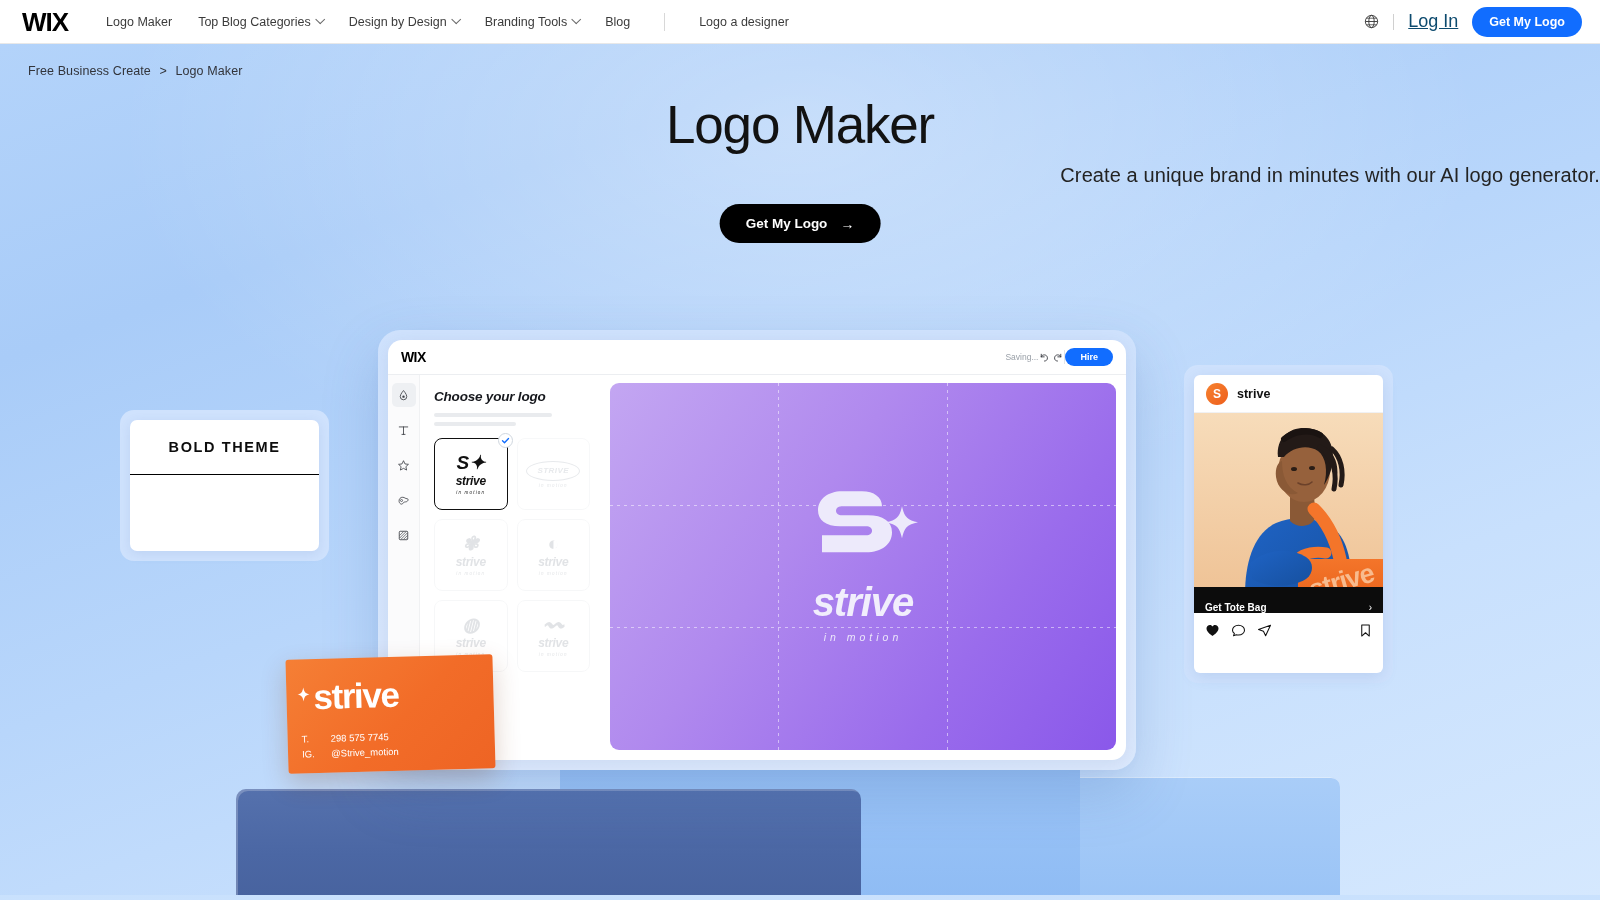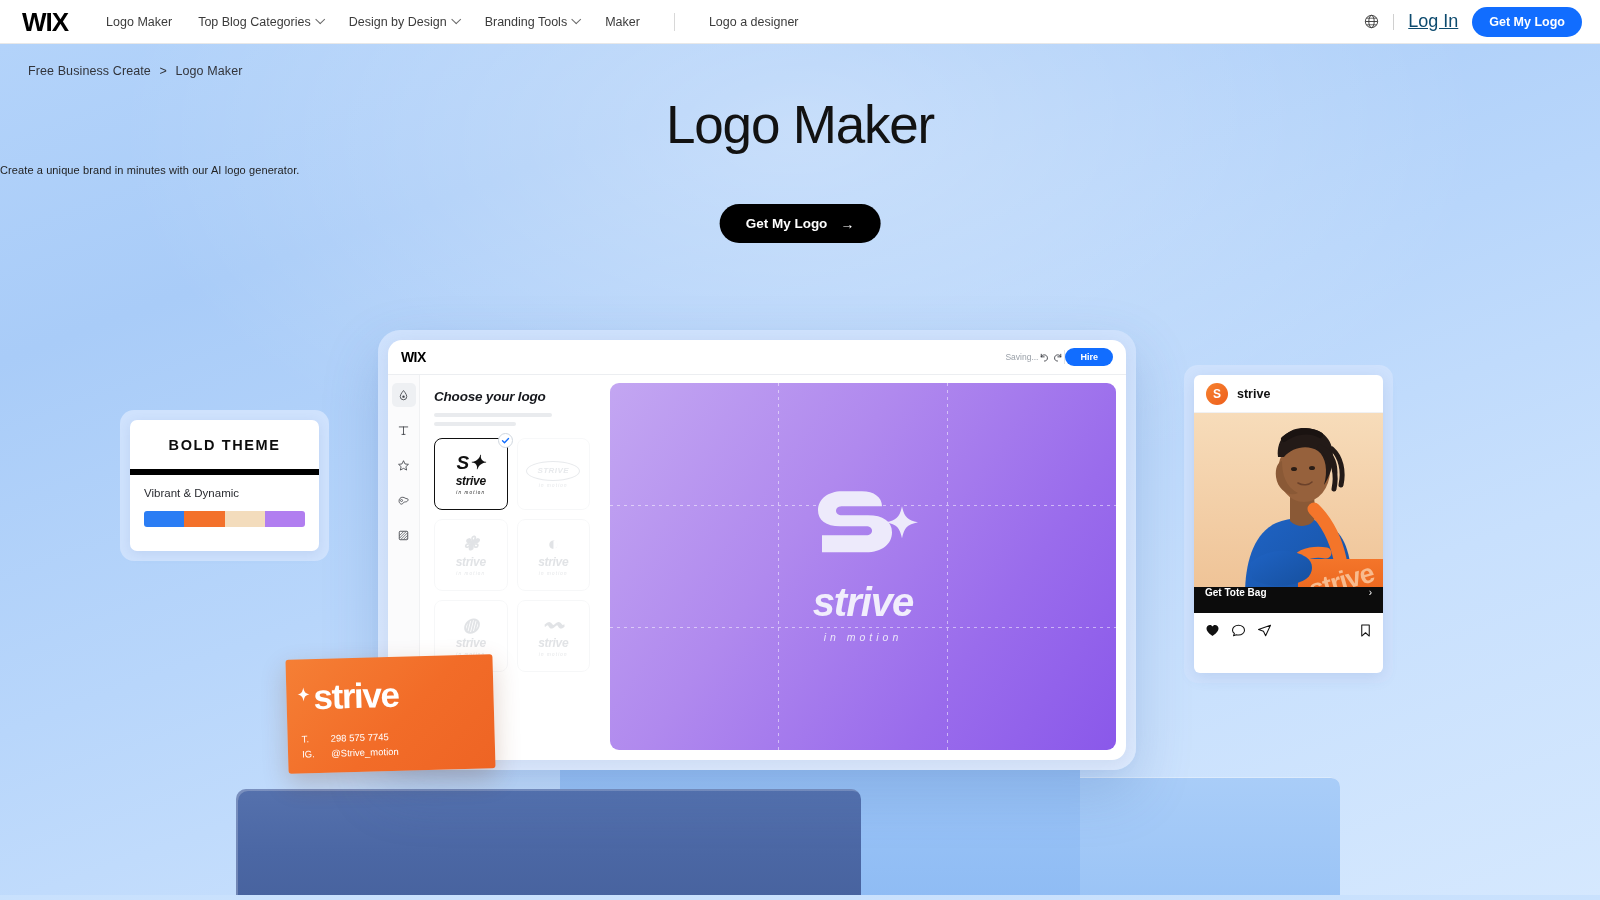--- a/index.html
+++ b/index.html
@@ -53,22 +53,22 @@
     position:absolute; top:20px; left:28px;
     font-size:12.5px; color:#32343a; letter-spacing:.1px;
   }
   .bc-link{ cursor:pointer; }
   .bc-sep{ margin:0 5px; }
   .hero-title{
     position:absolute; top:50px; left:0; width:1600px; text-align:center;
     font-size:53px; font-weight:400; color:#121212; letter-spacing:-1.2px;
   }
   .hero-sub{
-    position:absolute; top:120px; left:0; width:1600px; text-align:left;
-    font-size:11px; color:#232323; letter-spacing:.1px;
+    position:absolute; top:120px; left:0; width:1600px; text-align:right;
+    font-size:20px; color:#232323; letter-spacing:.1px;
   }
   .hero-cta{
     position:absolute; top:160px; left:50%; transform:translateX(-50%);
     background:#000; color:#fff; font-size:13.5px; font-weight:700;
     border:none; border-radius:22px; padding:12px 26px; cursor:pointer;
     display:flex; align-items:center; gap:13px;
   }
   .arrow-r{ font-size:14px; line-height:1; }
 
   
@@ -173,21 +173,21 @@
   .theme-glow{
     position:absolute; left:120px; top:366px; width:209px; height:151px;
     background:#cfe2fd; border-radius:14px;
   }
   .theme-card{
     position:absolute; left:130px; top:376px; width:189px; height:131px;
     background:#fff; border-radius:7px; overflow:hidden;
     box-shadow:0 3px 12px rgba(60,100,170,.12);
   }
   .theme-head{ height:55px; display:flex; align-items:center; justify-content:center;
-    border-bottom:6px solid #000000; }
+    border-bottom:1px solid #000000; }
   .theme-title{ font-size:14.5px; font-weight:800; letter-spacing:1.6px; color:#0d0d0d; }
   .theme-body{ padding:12px 14px 0 14px; }
   .theme-sub{ font-size:11.5px; color:#2a2c31; }
   .swatches{ display:flex; margin-top:12px; border-radius:3px; overflow:hidden; height:16px; }
   .sw{ flex:1; }
 
   
   .bizcard{
     position:absolute; left:287px; top:613px; width:207px; height:114px;
     background:linear-gradient(135deg,#f57f35 0%,#f26c28 55%,#ee6424 100%);
@@ -214,21 +214,21 @@
   .ig-head{ height:38px; display:flex; align-items:center; gap:9px; padding-left:12px;
     border-bottom:1px solid #f0f1f3; }
   .ig-avatar{ width:22px; height:22px; border-radius:50%;
     background:linear-gradient(135deg,#f6812f,#ee5f1c);
     display:flex; align-items:center; justify-content:center;
     color:#fff; font-weight:800; font-size:12px; }
   .ig-user{ font-size:12.5px; font-weight:700; color:#111; }
   .ig-photo{ position:relative; height:200px; overflow:hidden;
     background:linear-gradient(170deg,#f6d9b6 0%,#f2cda3 55%,#eec496 100%); }
   .ig-cta{ position:absolute; left:0; right:0; bottom:0; height:26px; background:#0c0c0c;
-    display:flex; align-items:flex-start; padding:0 11px; cursor:pointer;gap:19px; }
+    display:flex; align-items:flex-end; padding:0 11px; cursor:pointer;gap:19px; }
   .ig-cta-text{ color:#fff; font-size:10px; font-weight:600; }
   .ig-cta-chev{ margin-left:auto; color:#fff; font-size:10px; }
   .ig-actions{ height:34px; display:flex; align-items:center; padding:0 11px; gap:11px; }
   .ig-actions svg{ cursor:pointer; }
   .ig-save{ margin-left:auto; }
 </style>
 </head>
 <body>
 
 <div class="topnav">
@@ -244,21 +244,21 @@
     </div>
     <div class="navlink">
       <span>Design by Design</span>
       <i class="chev"></i>
     </div>
     <div class="navlink">
       <span>Branding Tools</span>
       <i class="chev"></i>
     </div>
     <div class="navlink">
-      <span>Maker</span>
+      <span>Blog</span>
     </div>
     <div class="nav-sep"></div>
     <div class="navlink">Logo a designer</div>
   </div>
 
   <div class="nav-right">
     <svg class="globe" viewBox="0 0 20 20">
       <circle cx="10" cy="10" r="8.2" fill="none" stroke="#333" stroke-width="1.2"></circle>
       <ellipse cx="10" cy="10" rx="3.6" ry="8.2" fill="none" stroke="#333" stroke-width="1.2"></ellipse>
       <line x1="1.8" y1="10" x2="18.2" y2="10" stroke="#333" stroke-width="1.2"></line>
@@ -412,29 +412,20 @@
         </div>
       </div>
 
     </div>
   </div>
 
   <div class="theme-glow"></div>
   <div class="theme-card">
     <div class="theme-head">
       <div class="theme-title">BOLD THEME</div>
-    </div>
-    <div class="theme-body">
-      <div class="theme-sub">Vibrant &amp; Dynamic</div>
-      <div class="swatches">
-        <div class="sw" style="background:#2b7df4"></div>
-        <div class="sw" style="background:#f3712b"></div>
-        <div class="sw" style="background:#f3dcbc"></div>
-        <div class="sw" style="background:#b17ef0"></div>
-      </div>
     </div>
   </div>
 
   <div class="bizcard">
     <div class="biz-logo">
       <svg width="14" height="30" viewBox="0 0 14 30">
         <path d="M7 6 C8 11 9 12 13 13 C9 14 8 15 7 20 C6 15 5 14 1 13 C5 12 6 11 7 6 Z" fill="#fff"></path>
       </svg>
       <div class="biz-word">strive</div>
     </div>

